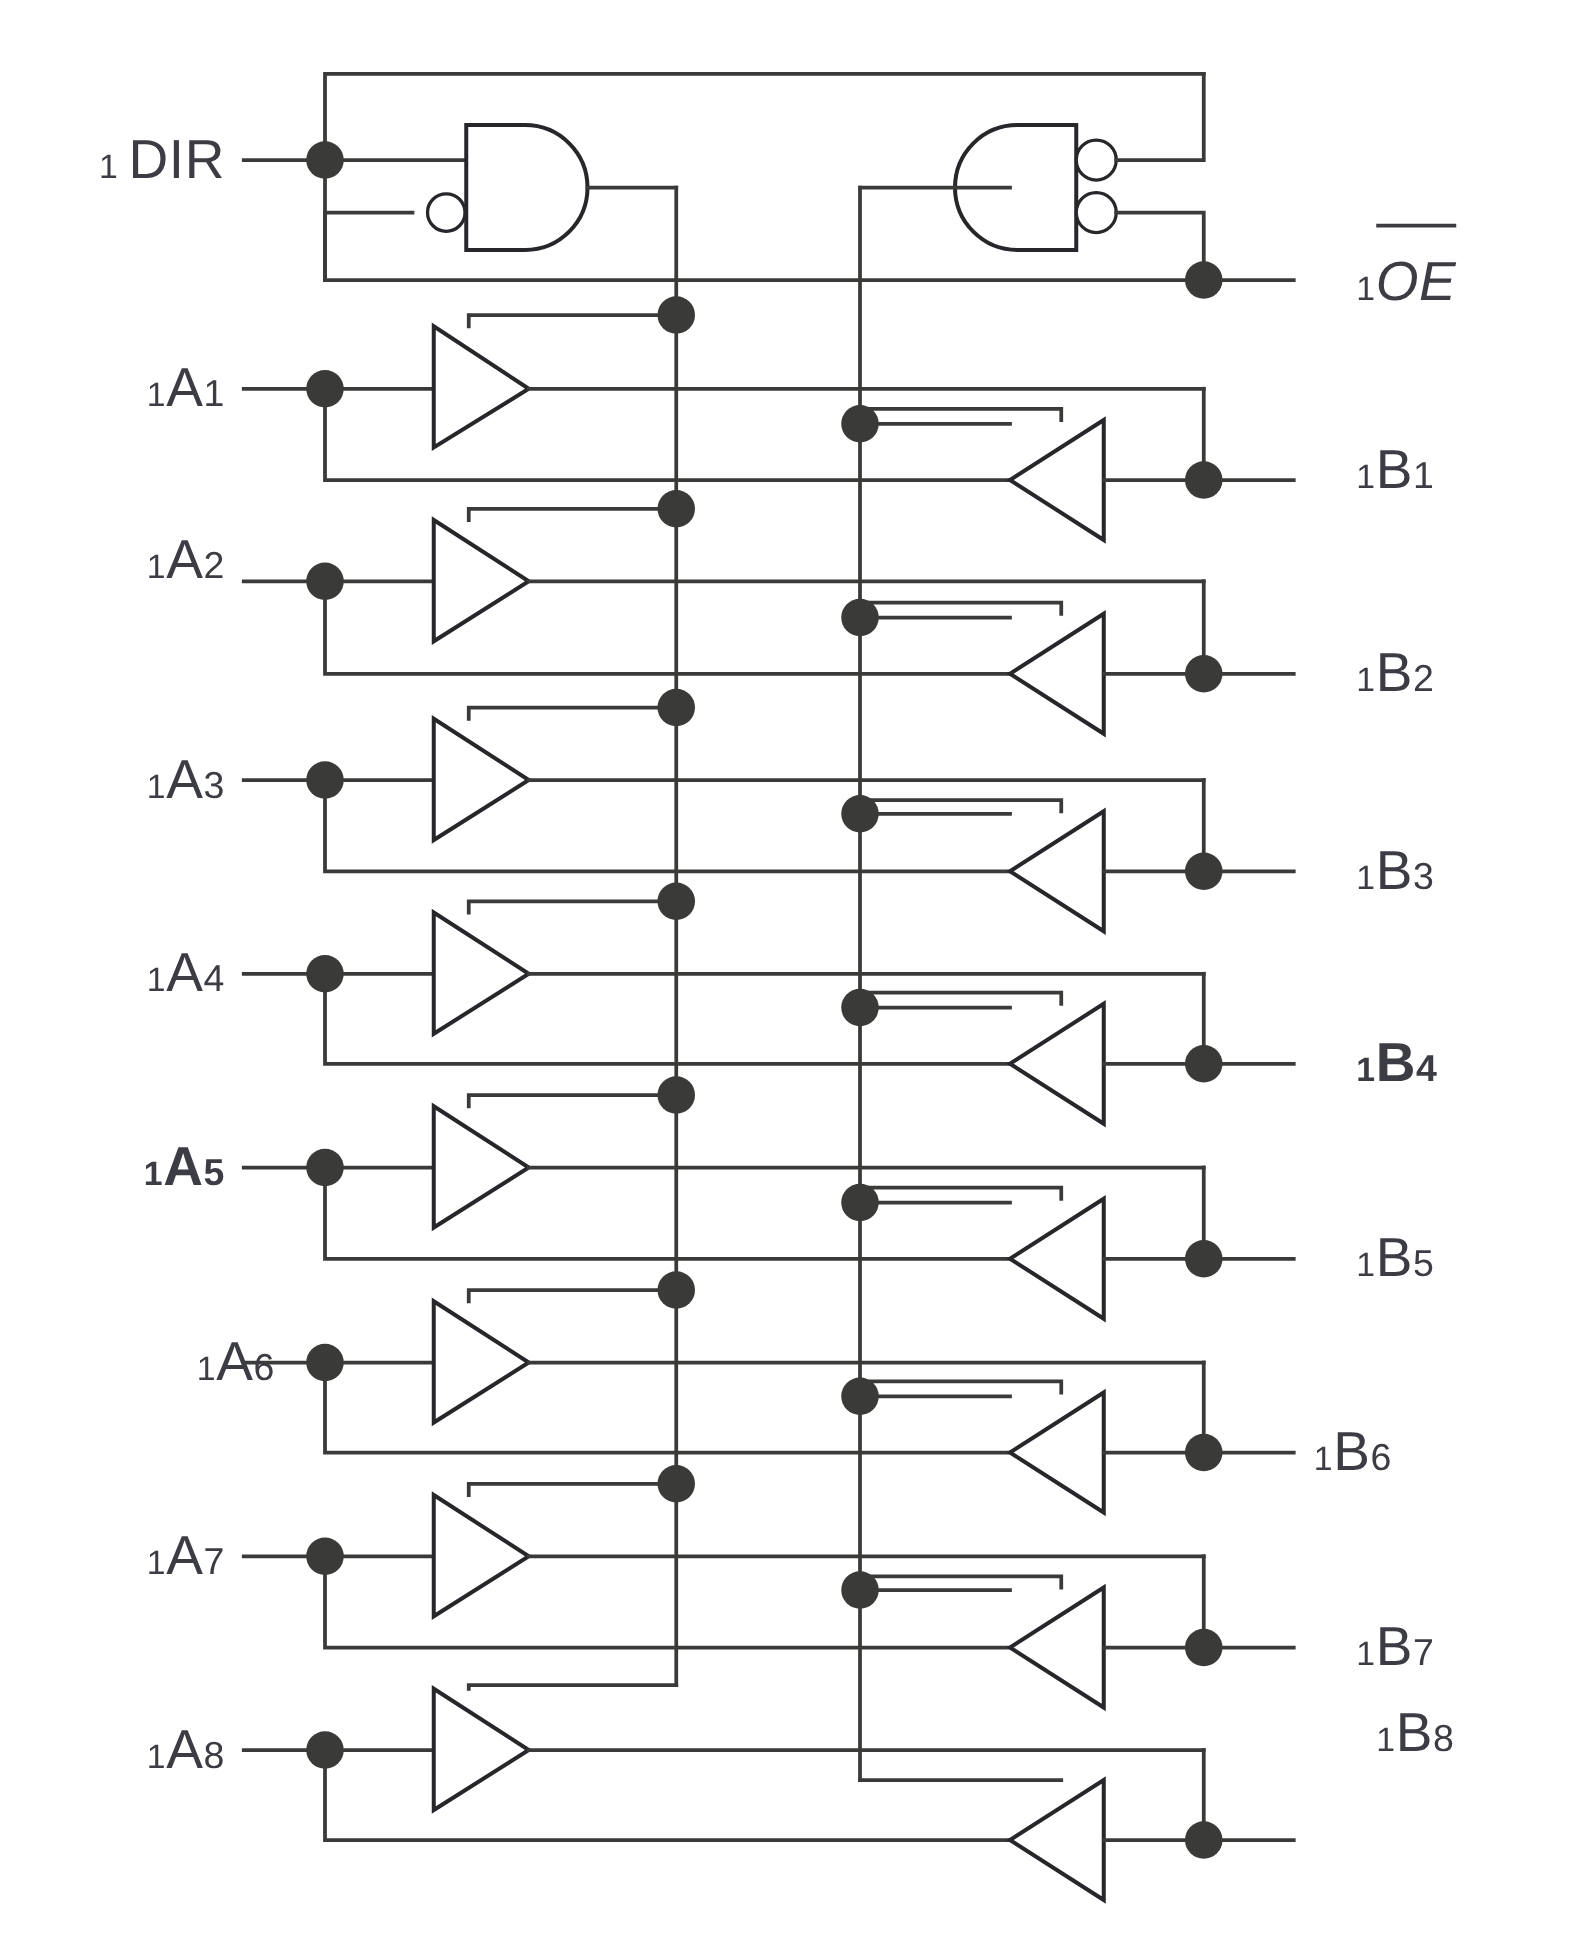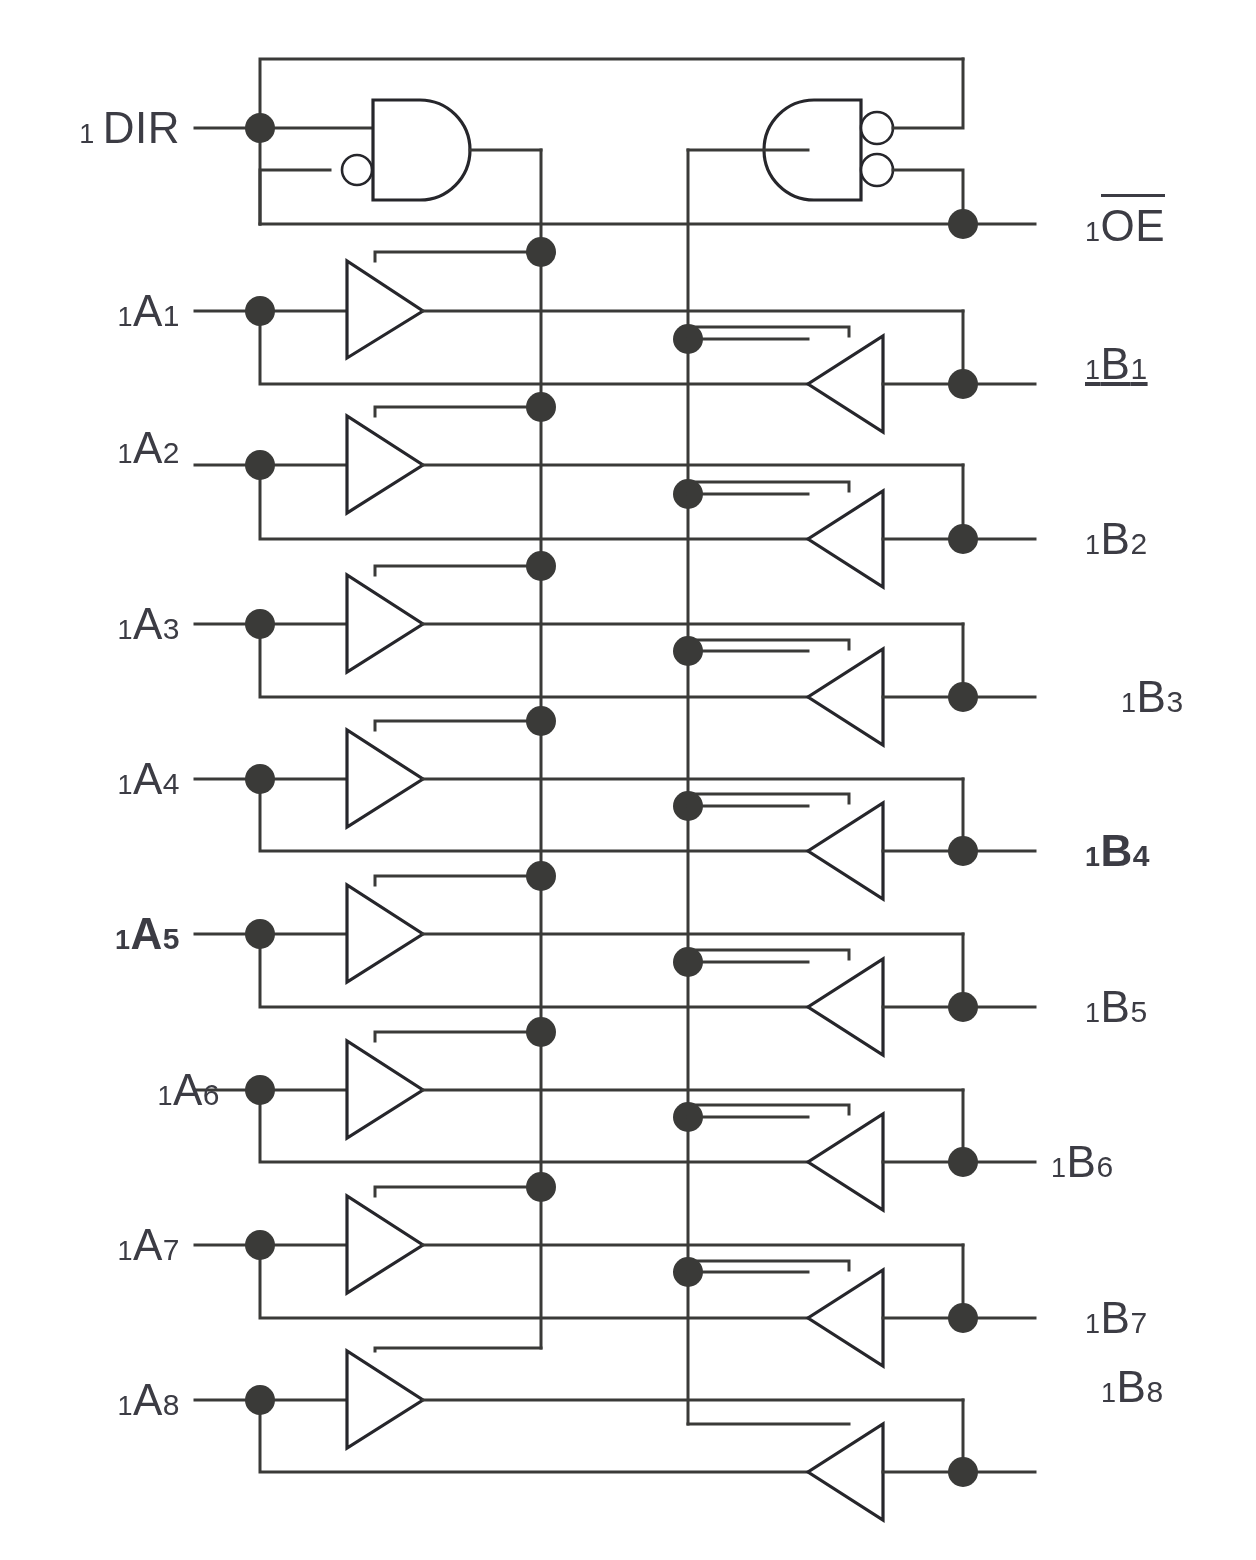--- a/index.html
+++ b/index.html
@@ -56,21 +56,22 @@
   .pin-label .pfx {
     font-size: 27px;
     vertical-align: baseline;
   }
   .pin-label .idx {
     font-size: 30px;
     vertical-align: baseline;
   }
   .pin-label .ovl {
     border-top: 3.5px solid #3c3c44;
-    padding-top: 4px;
+    padding-top: 19px;
+    font-style: italic;
   }
   .lbl-left {
     text-align: right;
     transform: translate(-100%, -50%);
   }
   .lbl-right {
     text-align: left;
     transform: translate(0, -50%);
   }
 </style>
@@ -282,27 +283,27 @@
   <div class="pin-label lbl-left" style="left:180px; top:1090px;margin-left:40px;">
     <span class="pfx">1</span><span>A</span><span class="idx">6</span>
   </div>
   <div class="pin-label lbl-left" style="left:180px; top:1245px;">
     <span class="pfx">1</span><span>A</span><span class="idx">7</span>
   </div>
   <div class="pin-label lbl-left" style="left:180px; top:1400px;">
     <span class="pfx">1</span><span>A</span><span class="idx">8</span>
   </div>
 
-  <div class="pin-label lbl-right" style="left:1085px; top:364px;text-decoration:underline;">
+  <div class="pin-label lbl-right" style="left:1085px; top:376px;">
     <span class="pfx">1</span><span>B</span><span class="idx">1</span>
   </div>
   <div class="pin-label lbl-right" style="left:1085px; top:539px;">
     <span class="pfx">1</span><span>B</span><span class="idx">2</span>
   </div>
-  <div class="pin-label lbl-right" style="left:1085px; top:697px;margin-left:36px;">
+  <div class="pin-label lbl-right" style="left:1085px; top:697px;">
     <span class="pfx">1</span><span>B</span><span class="idx">3</span>
   </div>
   <div class="pin-label lbl-right" style="left:1085px; top:851px;font-weight:bold;">
     <span class="pfx">1</span><span>B</span><span class="idx">4</span>
   </div>
   <div class="pin-label lbl-right" style="left:1085px; top:1007px;">
     <span class="pfx">1</span><span>B</span><span class="idx">5</span>
   </div>
   <div class="pin-label lbl-right" style="left:1051px; top:1162px;">
     <span class="pfx">1</span><span>B</span><span class="idx">6</span>

